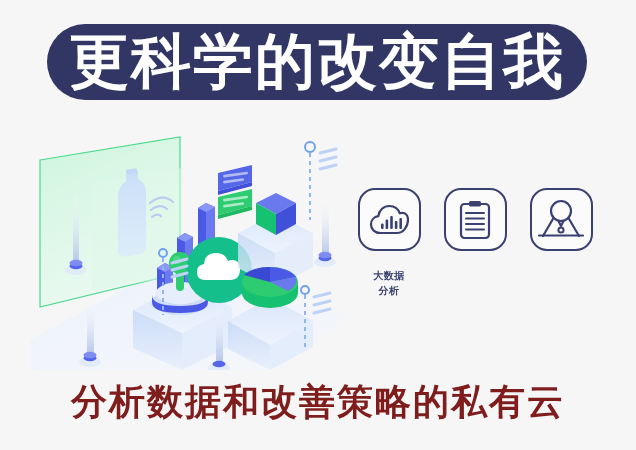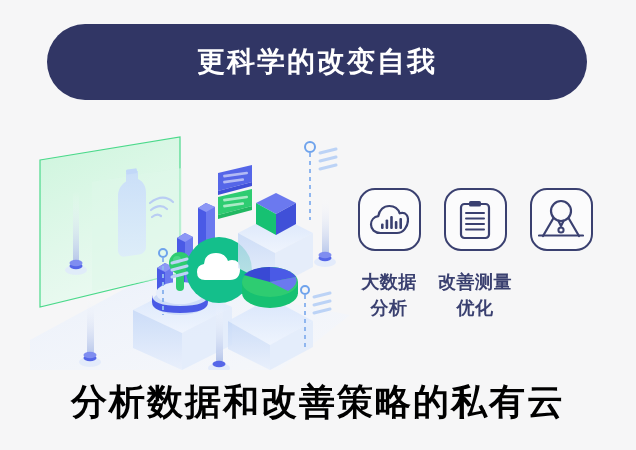--- a/index.html
+++ b/index.html
@@ -31,35 +31,35 @@
     height: 76px;
     background: #313665;
     border-radius: 38px;
     display: flex;
     align-items: center;
     justify-content: center;
     box-sizing: border-box;
   }
   .header-title {
     color: #ffffff;
-    font-size: 28px;
+    font-size: 60px;
     font-weight: bold;
     letter-spacing: 2px;
     line-height: 1;
     white-space: nowrap;
   }
 
   
   .tagline {
     position: absolute;
     left: 0;
     top: 382px;
     width: 636px;
     text-align: center;
-    color: #000000;
+    color: #7f1d1d;
     font-size: 36px;
     font-weight: bold;
     letter-spacing: 2px;
     line-height: 1.1;
     white-space: nowrap;
   }
 
   
   .illustration {
     position: absolute;
@@ -95,21 +95,21 @@
     box-sizing: border-box;
     display: flex;
     align-items: center;
     justify-content: center;
     background: #fbfbfc;
   }
   .feature-icon svg { display: block; }
   .feature-label {
     margin-top: 18px;
     color: #3a4070;
-    font-size: 18px;
+    font-size: 10px;
     font-weight: bold;
     line-height: 1.45;
     text-align: center;
     letter-spacing: 0.5px;
     white-space: pre-line;
   }
 </style>
 </head>
 <body>
 
@@ -323,22 +323,20 @@
           <rect x="2" y="4" width="28" height="34" rx="3.5" fill="none" stroke="#3a4070" stroke-width="2.2"></rect>
           <rect x="10" y="1" width="12" height="5.5" rx="1.6" fill="#3a4070"></rect>
           <g stroke="#3a4070" stroke-width="2" stroke-linecap="round">
             <line x1="7" y1="13" x2="25" y2="13"></line>
             <line x1="7" y1="18.5" x2="25" y2="18.5"></line>
             <line x1="7" y1="24" x2="25" y2="24"></line>
             <line x1="7" y1="29.5" x2="25" y2="29.5"></line>
           </g>
         </svg>
       </div>
-      <div class="feature-label">改善测量
-优化</div>
     </div>
 
     <div class="feature">
       <div class="feature-icon">
         <svg width="46" height="42" viewBox="0 0 46 42" xmlns="http://www.w3.org/2000/svg">
           <circle cx="23" cy="12" r="10" fill="none" stroke="#3a4070" stroke-width="2.2"></circle>
           <path d="M15.5,19 L5,37" fill="none" stroke="#3a4070" stroke-width="2.2" stroke-linecap="round"></path>
           <path d="M30.5,19 L41,37" fill="none" stroke="#3a4070" stroke-width="2.2" stroke-linecap="round"></path>
           <path d="M20,21 L23,27 L26,21" fill="none" stroke="#3a4070" stroke-width="2.2" stroke-linejoin="round"></path>
           <circle cx="23" cy="31" r="2.6" fill="none" stroke="#3a4070" stroke-width="2"></circle>

